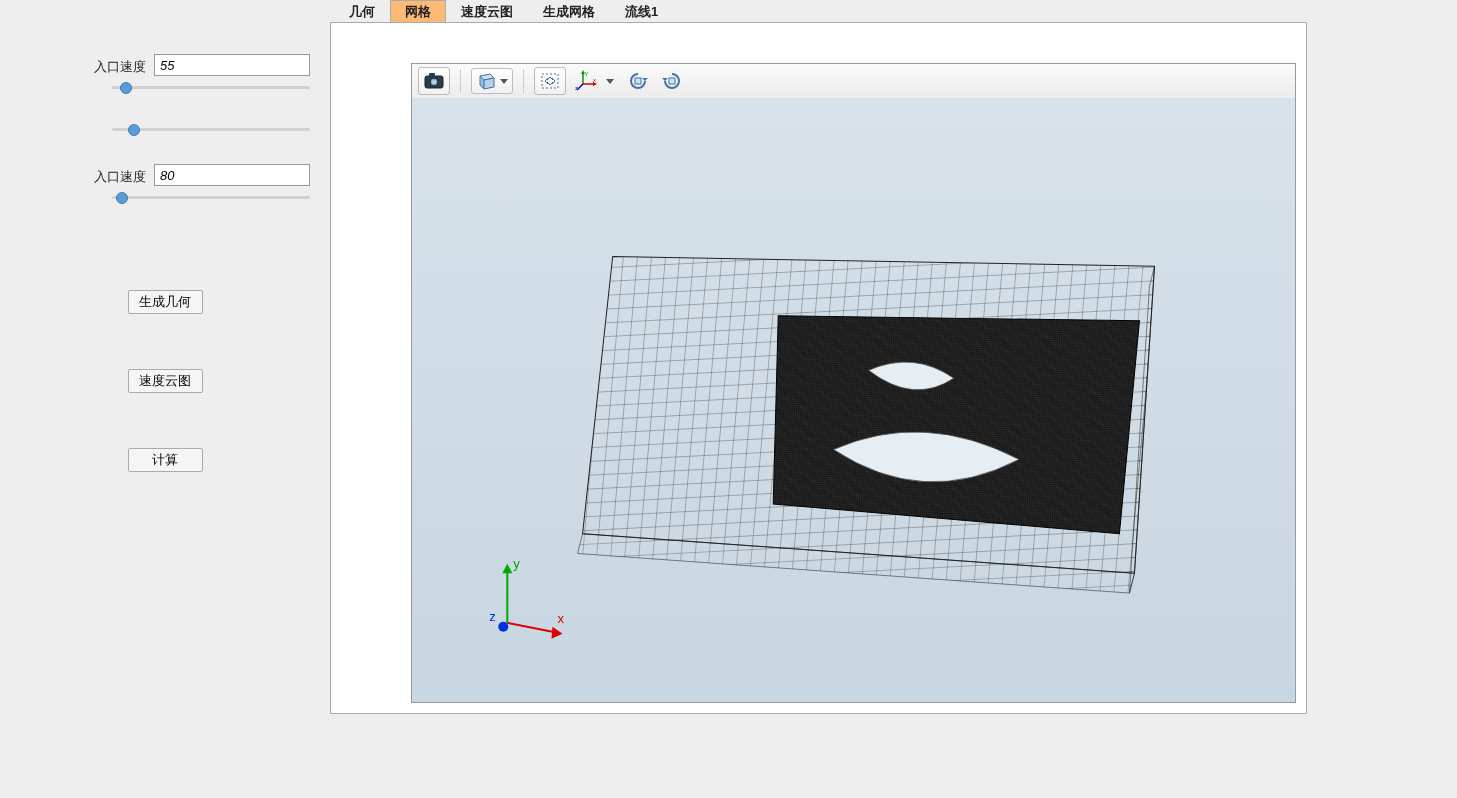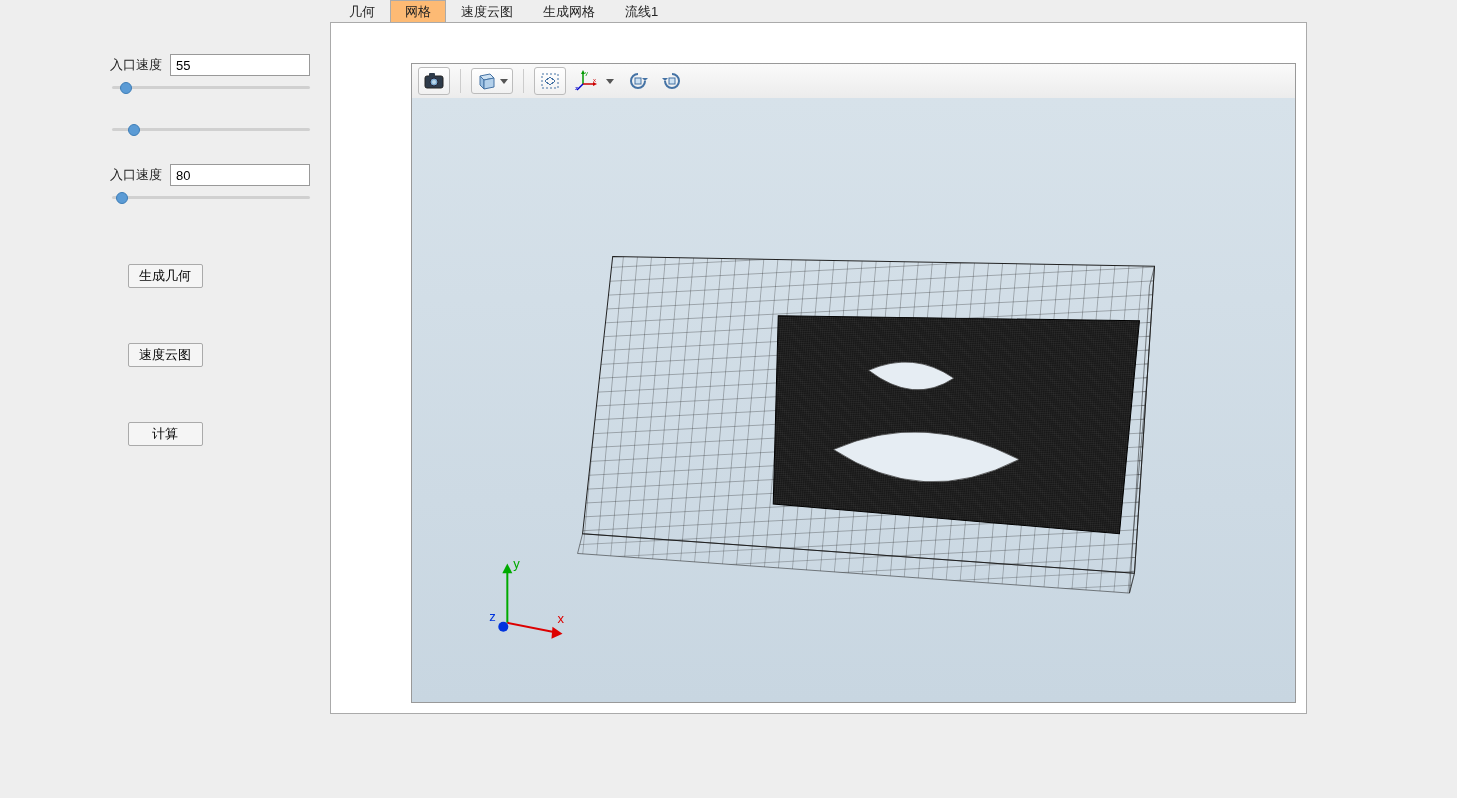--- a/index.html
+++ b/index.html
@@ -20,36 +20,37 @@
   }
   
   .sidebar {
     width: 330px;
     height: 100%;
     box-sizing: border-box;
     padding: 50px 20px 0 20px;
   }
   .param-row {
     display: flex;
-    align-items: center;
+    align-items: flex-end;
     justify-content: flex-end;
     gap: 8px;
     margin-top: 4px;
   }
   .param-row label {
     font-size: 13px;
   }
   .param-row input[type="text"] {
-    width: 140px;
+    width: 156px;
     height: 22px;
     border: 1px solid #999;
     background: #fff;
     padding: 0 5px;
     font-size: 13px;
     box-sizing: border-box;
+    font-style: italic;
   }
   .slider-wrap {
     margin: 4px 0 28px 0;
     display: flex;
     justify-content: flex-end;
   }
   .slider {
     position: relative;
     width: 198px;
     height: 14px;
@@ -64,21 +65,21 @@
   .slider .thumb {
     position: absolute;
     top: 2px;
     width: 10px;
     height: 10px;
     border-radius: 50%;
     background: #5b9bd5;
     border: 1px solid #3d7db7;
   }
   .action-buttons {
-    margin-top: 60px;
+    margin-top: 86px;
     display: flex;
     flex-direction: column;
     align-items: center;
     gap: 55px;
   }
   .action-buttons button {
     width: 75px;
     height: 24px;
     background: #f5f5f5;
     border: 1px solid #aaa;
@@ -101,20 +102,21 @@
     gap: 0;
   }
   .tab {
     padding: 2px 14px 2px 14px;
     font-size: 13px;
     cursor: pointer;
     border: 1px solid transparent;
     border-bottom: none;
     position: relative;
     top: 1px;
+    font-weight: bold;
   }
   .tab.active {
     background: #fdba74;
     border-color: #aaa;
   }
   .view-panel {
     border: 1px solid #aaa;
     background: #fff;
     height: 692px;
     position: relative;

